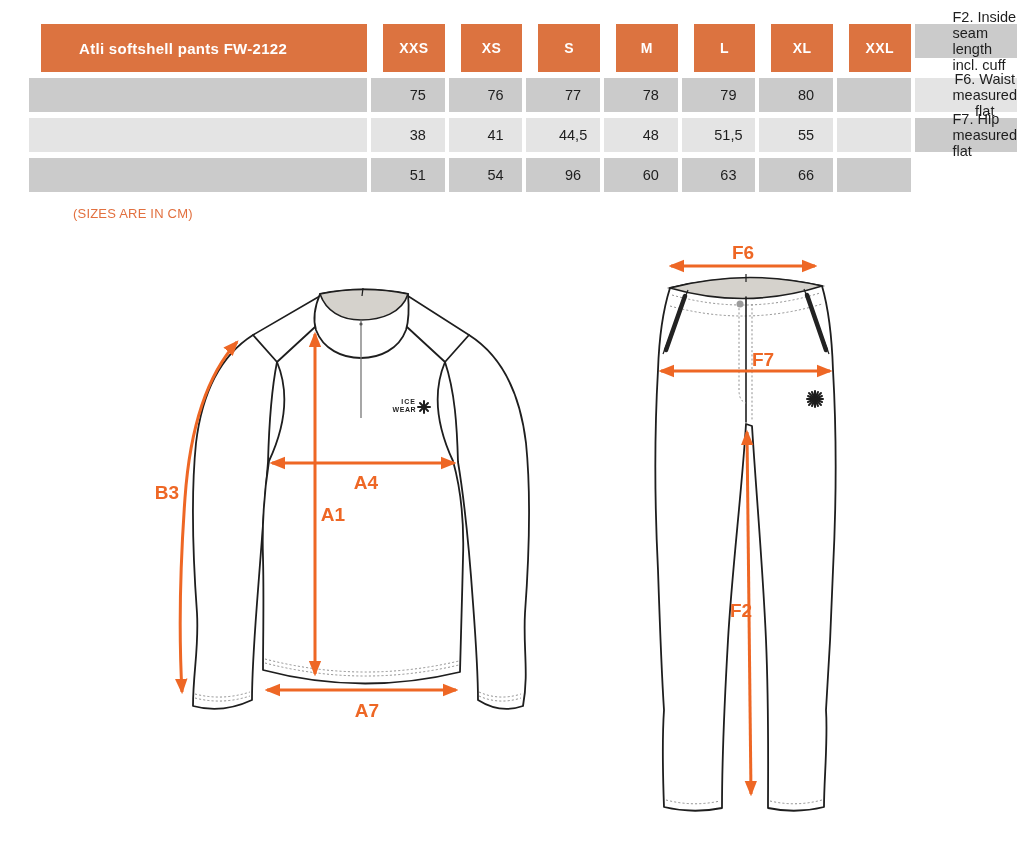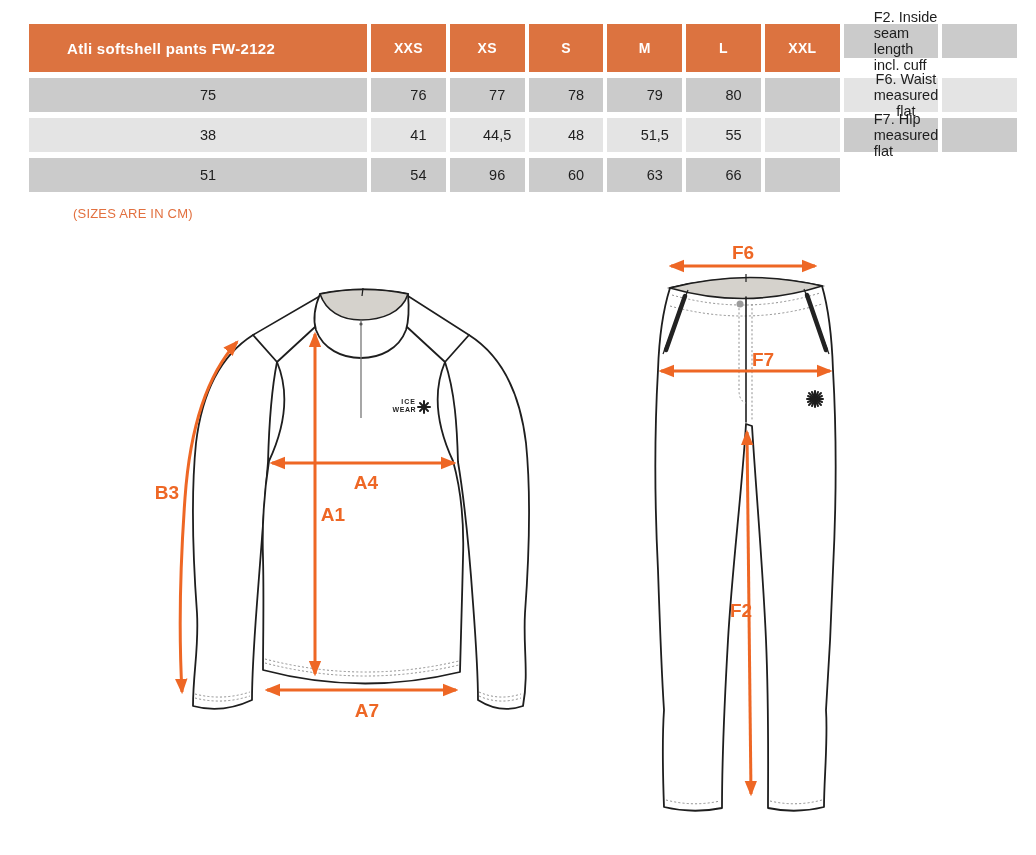--- a/index.html
+++ b/index.html
@@ -10,28 +10,28 @@
   }
   
   .size-table {
     position:absolute; left:29px; top:24px; width:988px;
     display:grid; grid-template-columns:338px repeat(8, 1fr);
     gap:6px 4px;
   }
   .hcell {
     background:#DC7340; color:#FFFFFF; font-weight:bold;
     height:48px; display:flex; align-items:center; justify-content:center;
-    font-size:14px; letter-spacing:.3px;
+    font-size:14px; letter-spacing:.3px;margin-left:12px;
   }
   .hcell.title { justify-content:flex-start; padding-left:38px; font-size:15px; }
   .cell {
     height:34px; display:flex; align-items:center; justify-content:center;
     font-size:14.5px; color:#1E1E1E;padding-left:20px;
   }
-  .cell.label { justify-content:flex-start; padding-left:30px; }
+  .cell.label { justify-content:flex-start; padding-left:38px; }
   .row-dark  { background:#CBCBCB; }
   .row-light { background:#E4E4E4;text-align:center; }
   
   .note {
     position:absolute; left:73px; top:206px;
     color:#E2703F; font-size:13px; font-weight:400; letter-spacing:.2px;
   }
   
   .svg-abs { position:absolute; }
   #sweater-svg { left:150px; top:258px; }
@@ -53,20 +53,21 @@
 <body>
 
 <div class="size-table">
 
   <div class="hcell title">Atli softshell pants FW-2122</div>
   <div class="hcell">XXS</div>
   <div class="hcell">XS</div>
   <div class="hcell">S</div>
   <div class="hcell">M</div>
   <div class="hcell">L</div>
+  <div class="hcell">XL</div>
   <div class="hcell">XXL</div>
 
   <div class="cell label row-dark">F2. Inside seam length incl. cuff</div>
   <div class="cell row-dark"></div>
   <div class="cell row-dark">75</div>
   <div class="cell row-dark">76</div>
   <div class="cell row-dark">77</div>
   <div class="cell row-dark">78</div>
   <div class="cell row-dark">79</div>
   <div class="cell row-dark">80</div>

